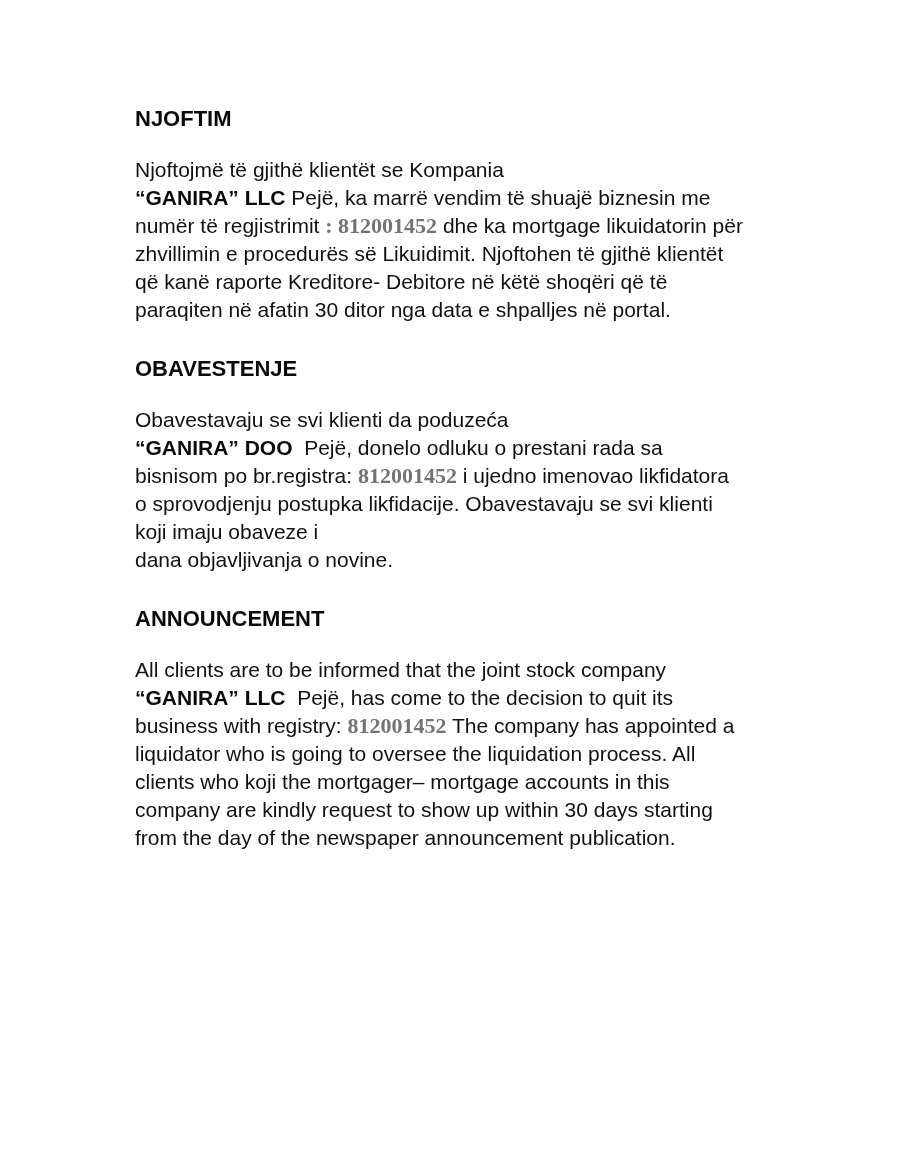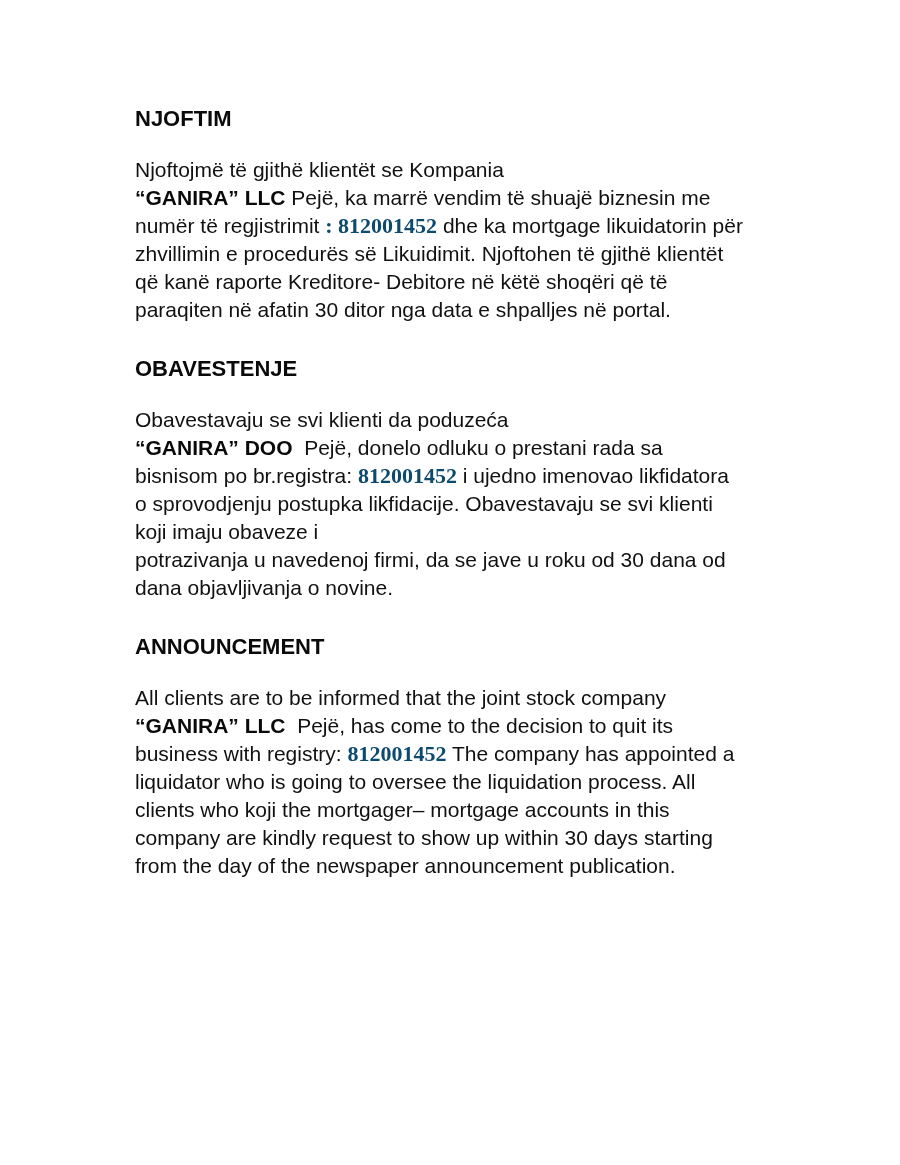--- a/index.html
+++ b/index.html
@@ -42,21 +42,21 @@
   }
   .run-bold {
     font-weight: bold;
     color: #0a0a0a;
     text-align: right;
   }
   .run-serif {
     font-family: "Liberation Serif", serif;
     font-weight: bold;
     font-size: 22px;
-    color: #0c4a6e;
+    color: #737373;
   }
 </style>
 </head>
 <body>
 
 <div class="page">
   <div id="sections">
   <section class="doc-section">
     <h2>NJOFTIM</h2>
     <div class="section-body">
@@ -70,21 +70,20 @@
   </section>
 
   <section class="doc-section">
     <h2>OBAVESTENJE</h2>
     <div class="section-body">
           <div class="line"><span>Obavestavaju se svi klienti da poduzeća</span></div>
           <div class="line"><span class="run-bold">“GANIRA” DOO</span><span>  Pejë, donelo odluku o prestani rada sa</span></div>
           <div class="line"><span>bisnisom po br.registra: </span><span class="run-bold run-serif">812001452</span><span> i ujedno imenovao likfidatora</span></div>
           <div class="line"><span>o sprovodjenju postupka likfidacije. Obavestavaju se svi klienti</span></div>
           <div class="line"><span>koji imaju obaveze i</span></div>
-          <div class="line"><span>potrazivanja u navedenoj firmi, da se jave u roku od 30 dana od</span></div>
           <div class="line"><span>dana objavljivanja o novine.</span></div>
         </div>
   </section>
 
   <section class="doc-section">
     <h2>ANNOUNCEMENT</h2>
     <div class="section-body">
           <div class="line"><span>All clients are to be informed that the joint stock company</span></div>
           <div class="line"><span class="run-bold">“GANIRA” LLC</span><span>  Pejë, has come to the decision to quit its</span></div>
           <div class="line"><span>business with registry: </span><span class="run-bold run-serif">812001452</span><span> The company has appointed a</span></div>

